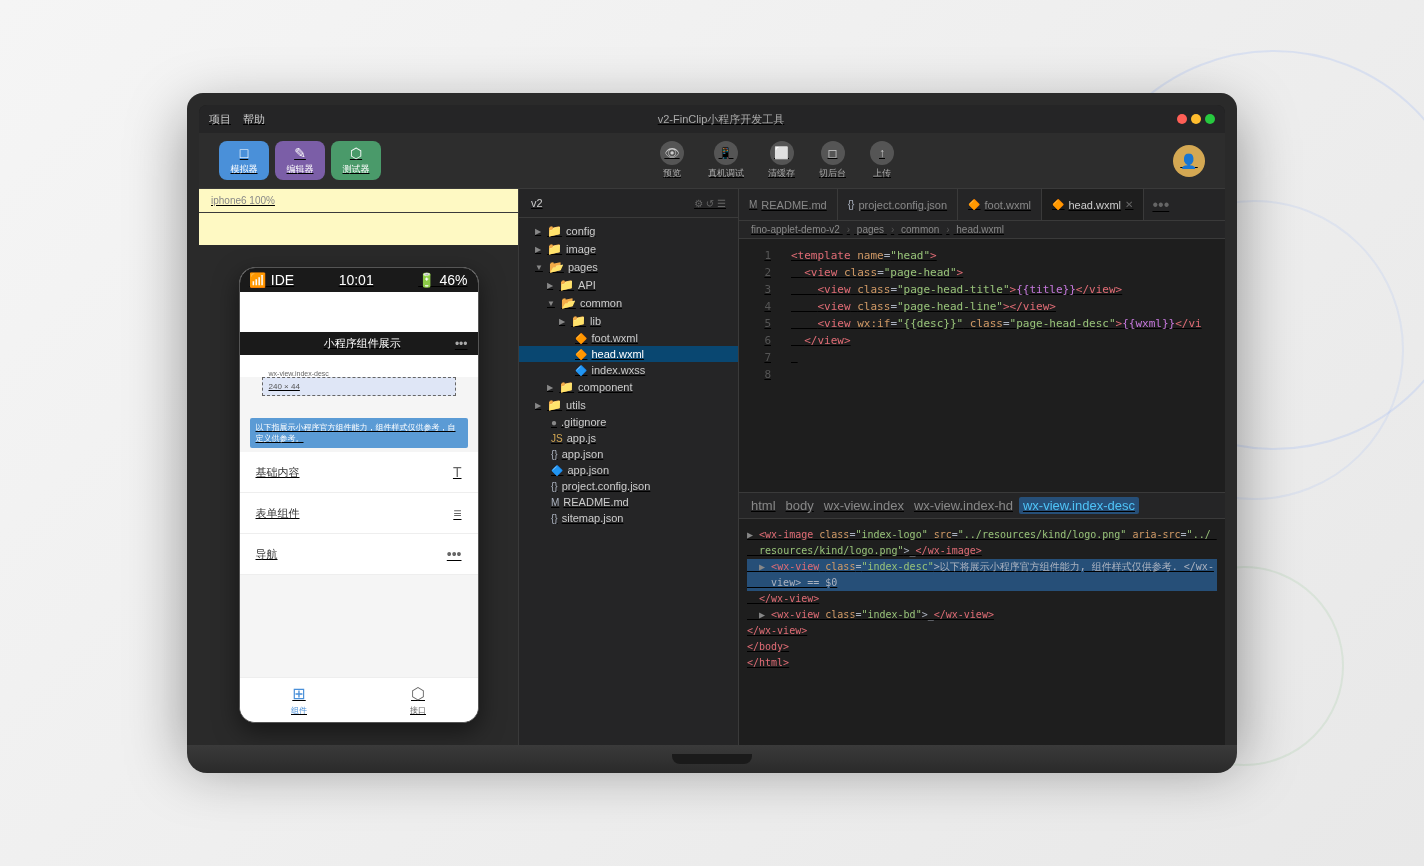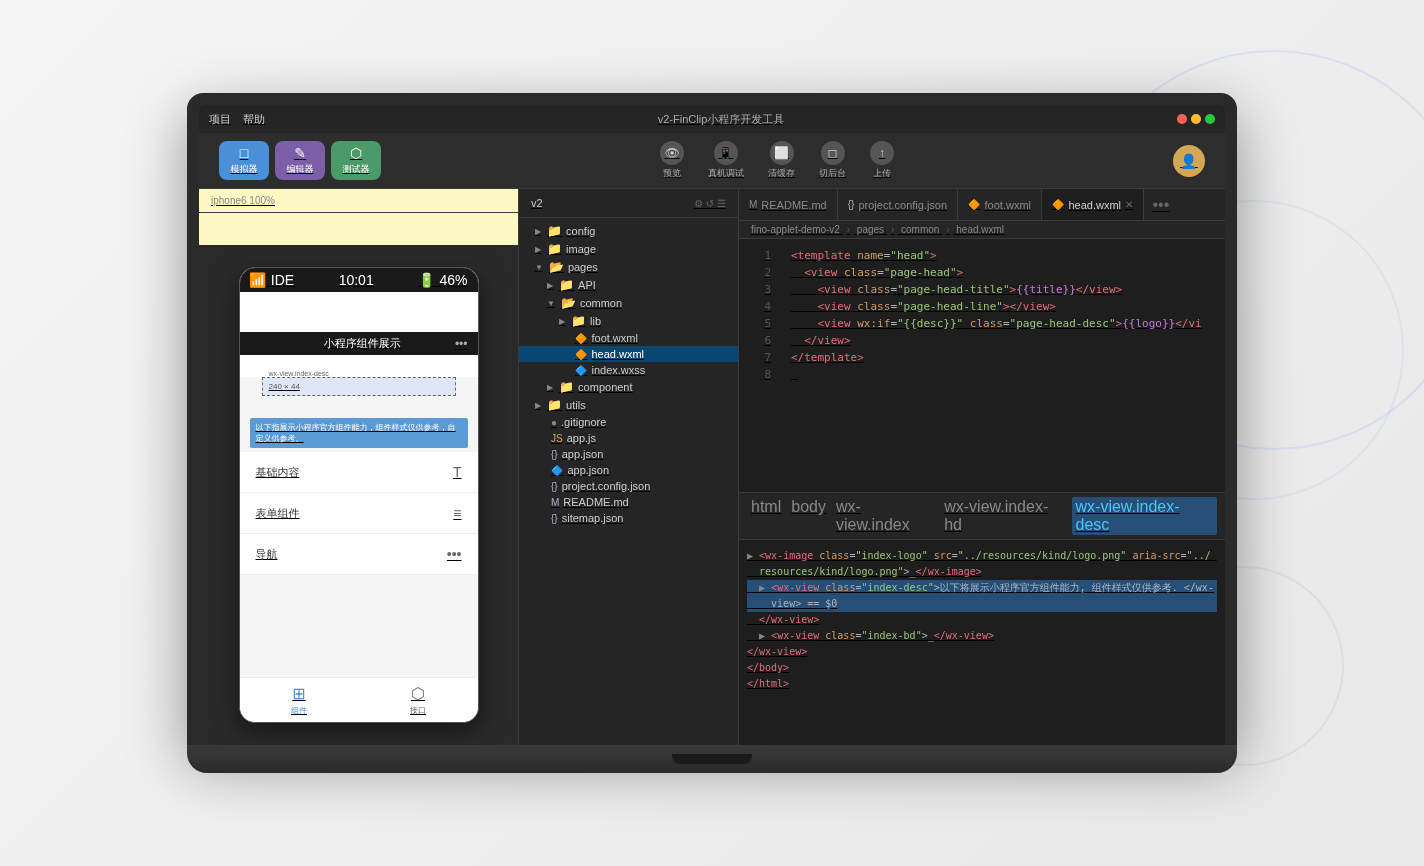--- a/index.html
+++ b/index.html
@@ -480,21 +480,21 @@
     }
     .html-line.selected {
       background: #264f78;
     }
     .el-breadcrumb {
       display: flex;
       gap: 2px;
       padding: 4px 8px;
       background: #252526;
       border-bottom: 1px solid #3a3a3a;
-      font-size: 16px;
+      font-size: 13px;
     }
     .el-crumb {
       color: #888;
       padding: 1px 4px;
       border-radius: 2px;
       cursor: pointer;
     }
     .el-crumb.active {
       background: #264f78;
       color: #4fc3f7;
@@ -788,23 +788,22 @@
                 <div class="line-number">5</div>
                 <div class="line-number">6</div>
                 <div class="line-number">7</div>
                 <div class="line-number">8</div>
               </div>
               <div class="code-content">
                 <div class="code-line"><span class="xml-tag">&lt;template</span> <span class="xml-attr">name</span>=<span class="xml-value">"head"</span><span class="xml-tag">&gt;</span></div>
                 <div class="code-line">  <span class="xml-tag">&lt;view</span> <span class="xml-attr">class</span>=<span class="xml-value">"page-head"</span><span class="xml-tag">&gt;</span></div>
                 <div class="code-line">    <span class="xml-tag">&lt;view</span> <span class="xml-attr">class</span>=<span class="xml-value">"page-head-title"</span><span class="xml-tag">&gt;</span><span class="xml-template">{{title}}</span><span class="xml-tag">&lt;/view&gt;</span></div>
                 <div class="code-line">    <span class="xml-tag">&lt;view</span> <span class="xml-attr">class</span>=<span class="xml-value">"page-head-line"</span><span class="xml-tag">&gt;&lt;/view&gt;</span></div>
-                <div class="code-line">    <span class="xml-tag">&lt;view</span> <span class="xml-attr">wx:if</span>=<span class="xml-value">"{{desc}}"</span> <span class="xml-attr">class</span>=<span class="xml-value">"page-head-desc"</span><span class="xml-tag">&gt;</span><span class="xml-template">{{logo}}</span><span class="xml-tag">&lt;/vi</span></div>
+                <div class="code-line">    <span class="xml-tag">&lt;view</span> <span class="xml-attr">wx:if</span>=<span class="xml-value">"{{desc}}"</span> <span class="xml-attr">class</span>=<span class="xml-value">"page-head-desc"</span><span class="xml-tag">&gt;</span><span class="xml-template">{{wxml}}</span><span class="xml-tag">&lt;/vi</span></div>
                 <div class="code-line">  <span class="xml-tag">&lt;/view&gt;</span></div>
-                <div class="code-line"><span class="xml-tag">&lt;/template&gt;</span></div>
                 <div class="code-line">&nbsp;</div>
               </div>
             </div>
 
             <div class="bottom-area" style="flex:1;">
               <div class="bottom-split">
 
                 <div class="html-preview">
 
                   <div class="el-breadcrumb">

